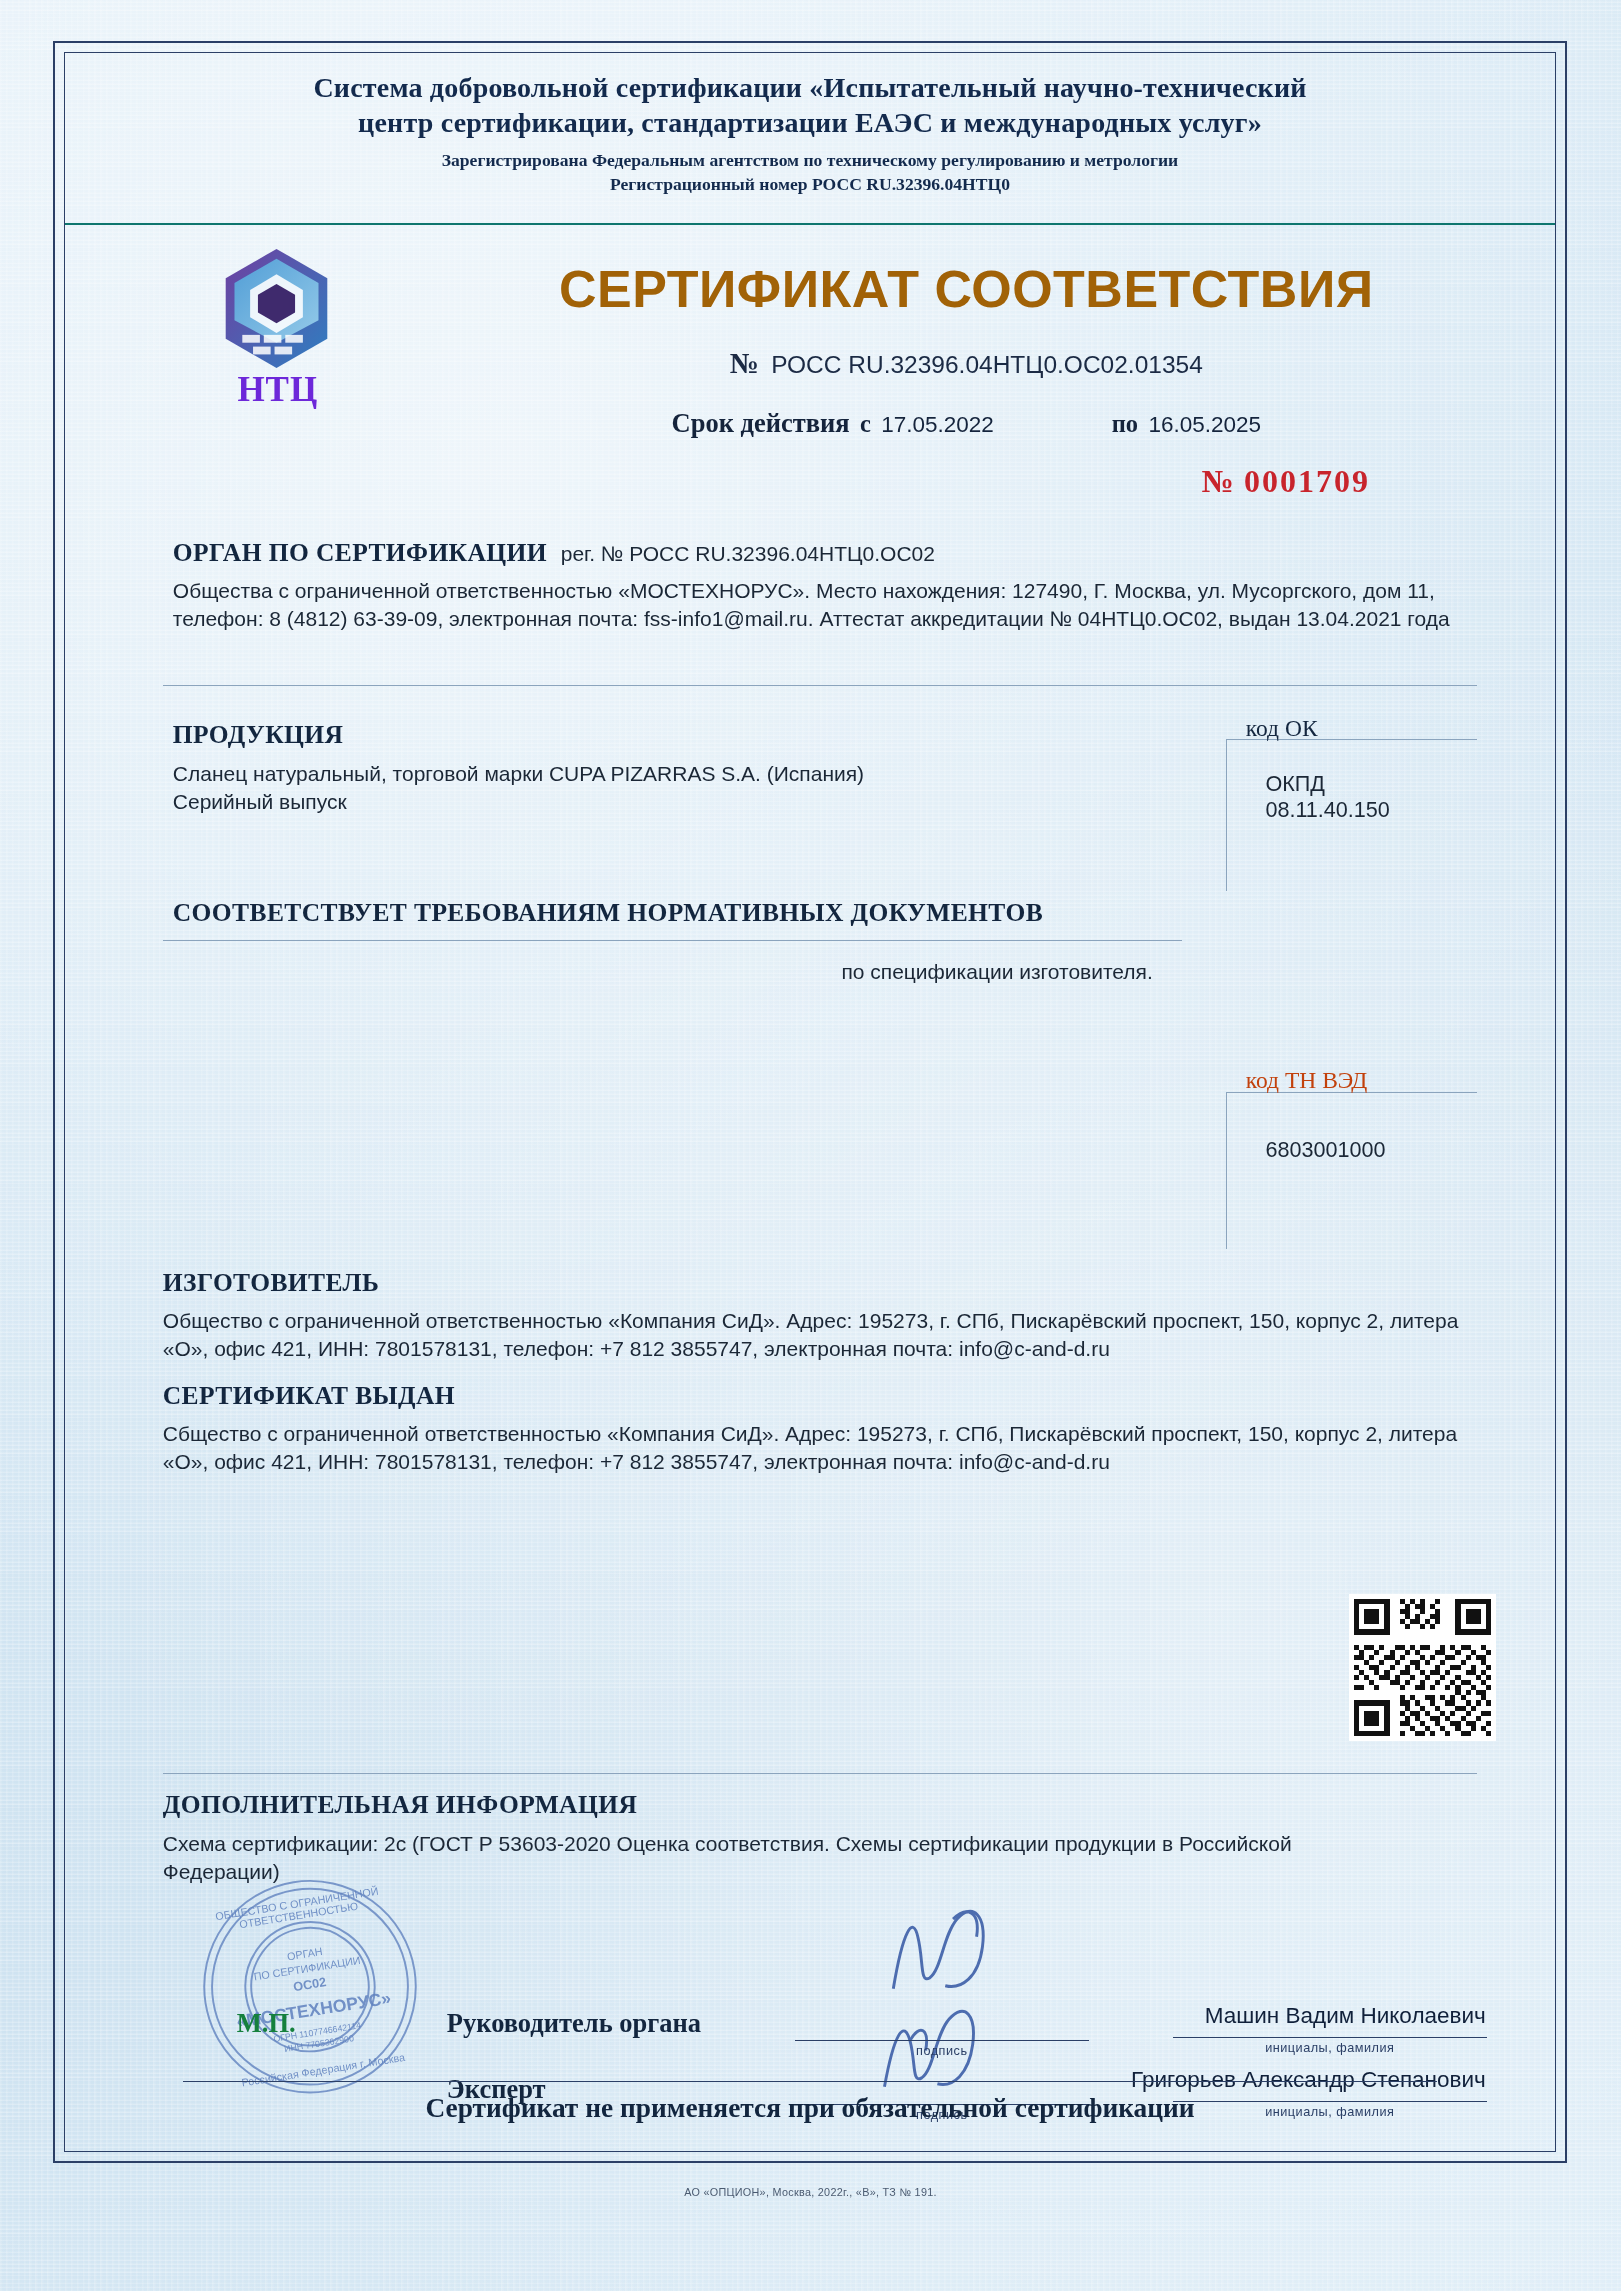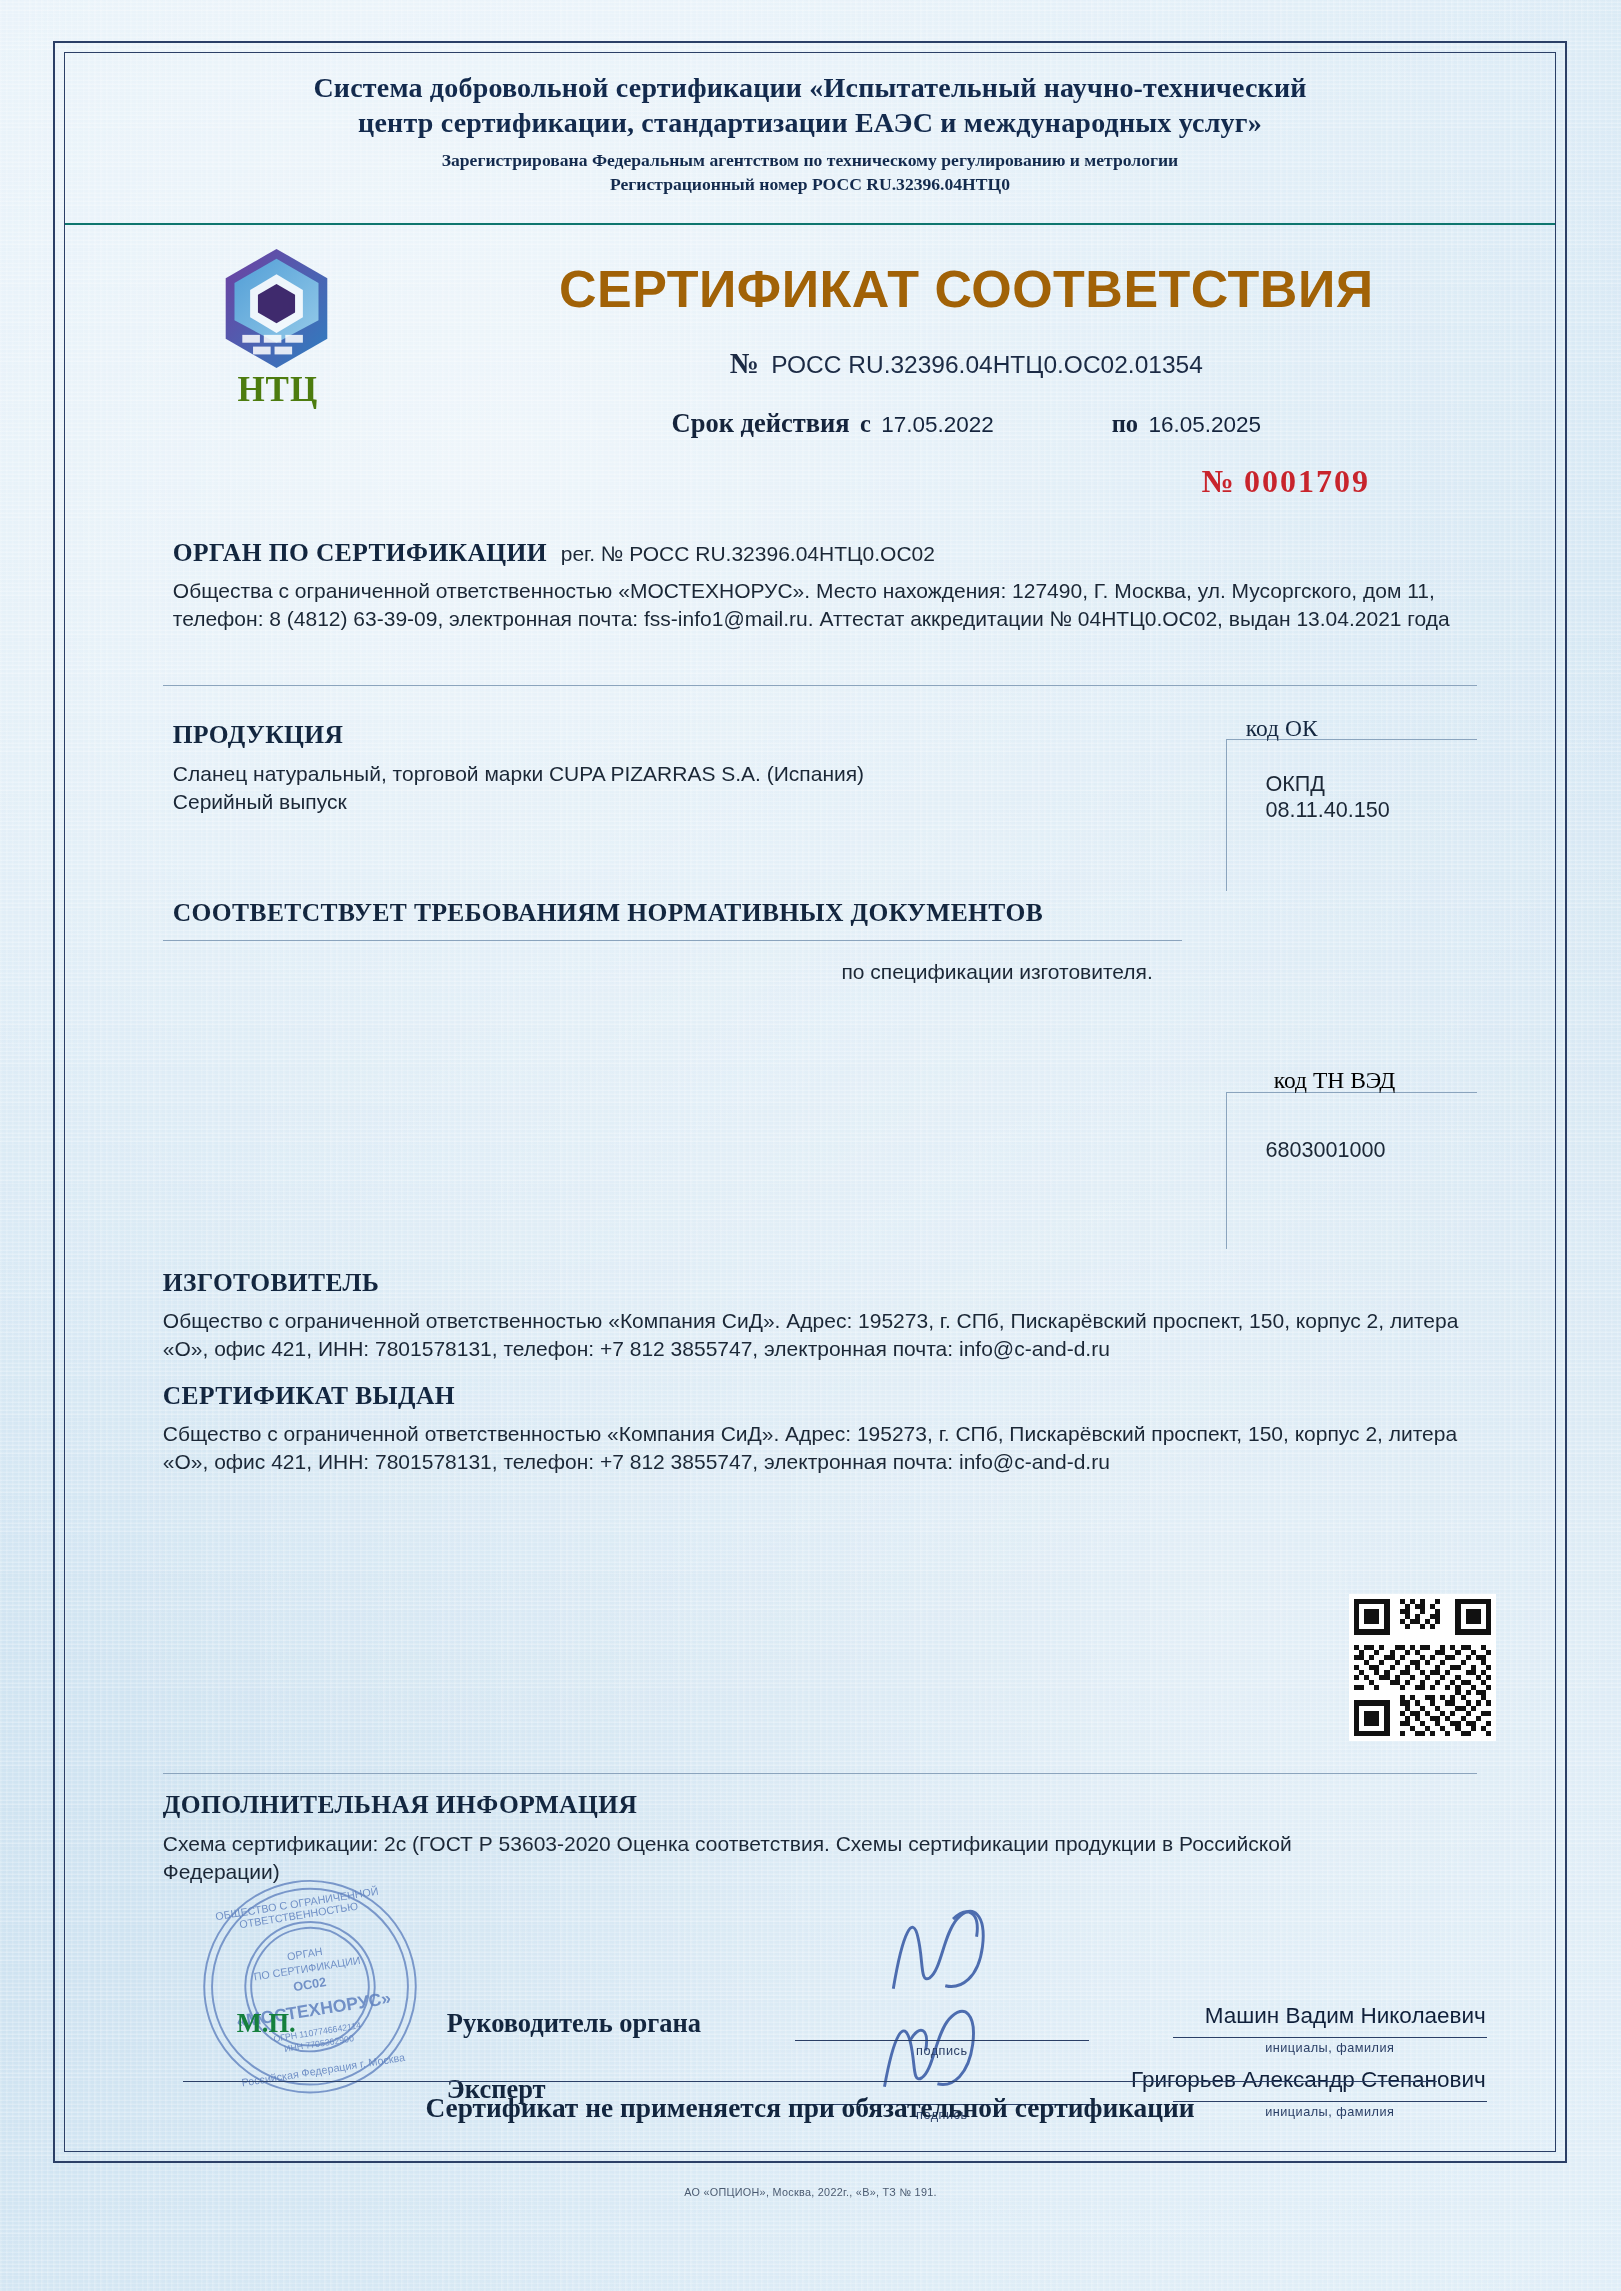--- a/index.html
+++ b/index.html
@@ -92,21 +92,21 @@
   }
   .logo .ntc-text {
     position: absolute;
     left: 0;
     top: 125px;
     width: 172px;
     text-align: center;
     font-family: "Liberation Serif", serif;
     font-weight: bold;
     font-size: 35px;
-    color: #4d7c0f;
+    color: #6d28d9;
     letter-spacing: 1px;
   }
 
   
   .main-title {
     position: absolute;
     left: 323px;
     top: 206px;
     width: 1157px;
     text-align: center;
@@ -267,22 +267,21 @@
 
   .box-tnved {
     position: absolute;
     left: 1181px;
     top: 1014px;
     width: 245px;
   }
   .box-tnved .lbl {
     font-family: "Liberation Serif", serif;
     font-size: 23.5px;
-    color: #000000;
-    margin-left: 28px;
+    color: #c2410c;
   }
   .box-tnved .v1 {
     margin-top: 43px;
     font-family: "Liberation Sans", sans-serif;
     font-size: 21.6px;
     color: #1b2736;
     padding-left: 19.6px;
   }
 
   .vline {

